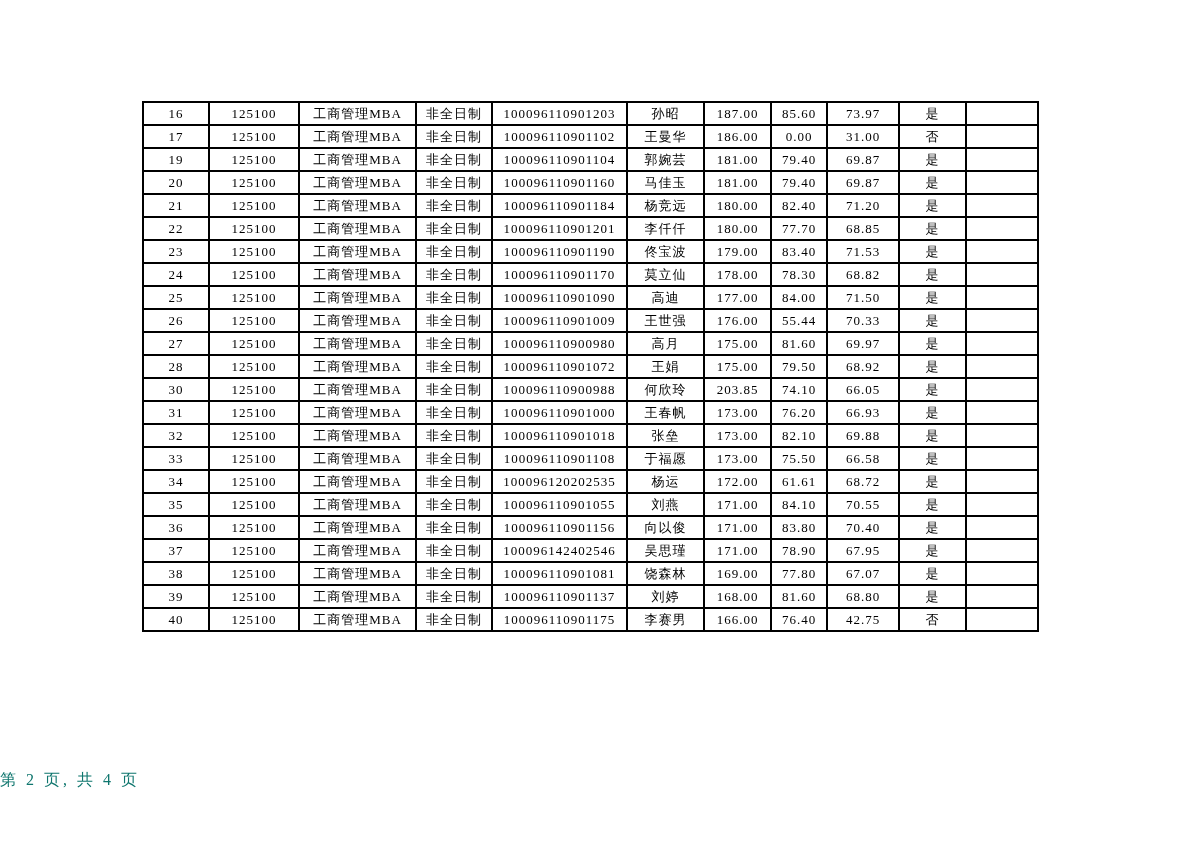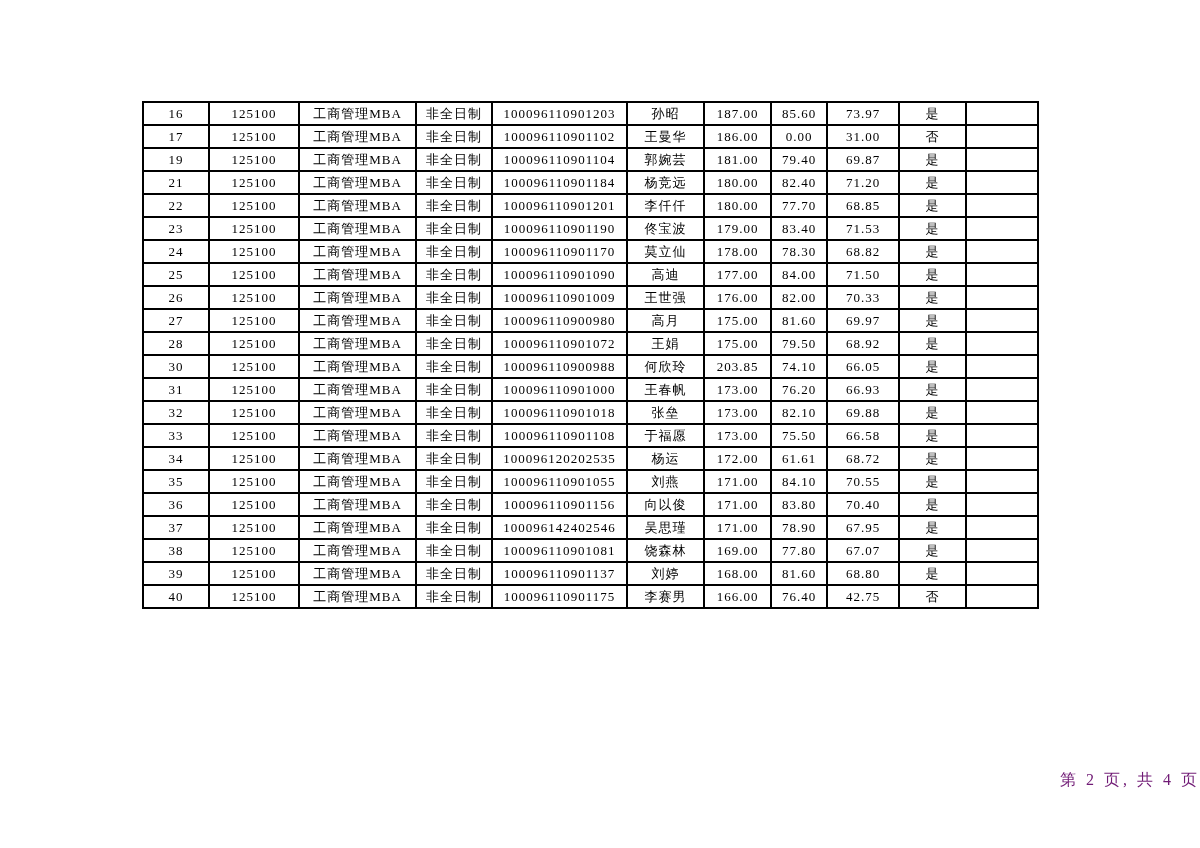--- a/index.html
+++ b/index.html
@@ -33,24 +33,24 @@
     font-size: 13px;
     letter-spacing: 1px;
     white-space: nowrap;
     overflow: hidden;
   }
   .footer {
     position: absolute;
     left: 0;
     top: 770px;
     width: 1200px;
-    text-align: right;
+    text-align: left;
     font-size: 16px;
     letter-spacing: 3px;
-    color: #701a75;
+    color: #0f766e;
   }
 </style>
 </head>
 <body>
 
 <div class="page">
 
   <table class="results">
     <colgroup>
         <col style="width: 66px;">
@@ -99,20 +99,33 @@
           <td>非全日制</td>
           <td>100096110901104</td>
           <td>郭婉芸</td>
           <td>181.00</td>
           <td>79.40</td>
           <td>69.87</td>
           <td>是</td>
           <td></td>
         </tr>
         <tr>
+          <td>20</td>
+          <td>125100</td>
+          <td>工商管理MBA</td>
+          <td>非全日制</td>
+          <td>100096110901160</td>
+          <td>马佳玉</td>
+          <td>181.00</td>
+          <td>79.40</td>
+          <td>69.87</td>
+          <td>是</td>
+          <td></td>
+        </tr>
+        <tr>
           <td>21</td>
           <td>125100</td>
           <td>工商管理MBA</td>
           <td>非全日制</td>
           <td>100096110901184</td>
           <td>杨竞远</td>
           <td>180.00</td>
           <td>82.40</td>
           <td>71.20</td>
           <td>是</td>
@@ -171,21 +184,21 @@
           <td></td>
         </tr>
         <tr>
           <td>26</td>
           <td>125100</td>
           <td>工商管理MBA</td>
           <td>非全日制</td>
           <td>100096110901009</td>
           <td>王世强</td>
           <td>176.00</td>
-          <td>82.00</td>
+          <td>55.44</td>
           <td>70.33</td>
           <td>是</td>
           <td></td>
         </tr>
         <tr>
           <td>27</td>
           <td>125100</td>
           <td>工商管理MBA</td>
           <td>非全日制</td>
           <td>100096110900980</td>

